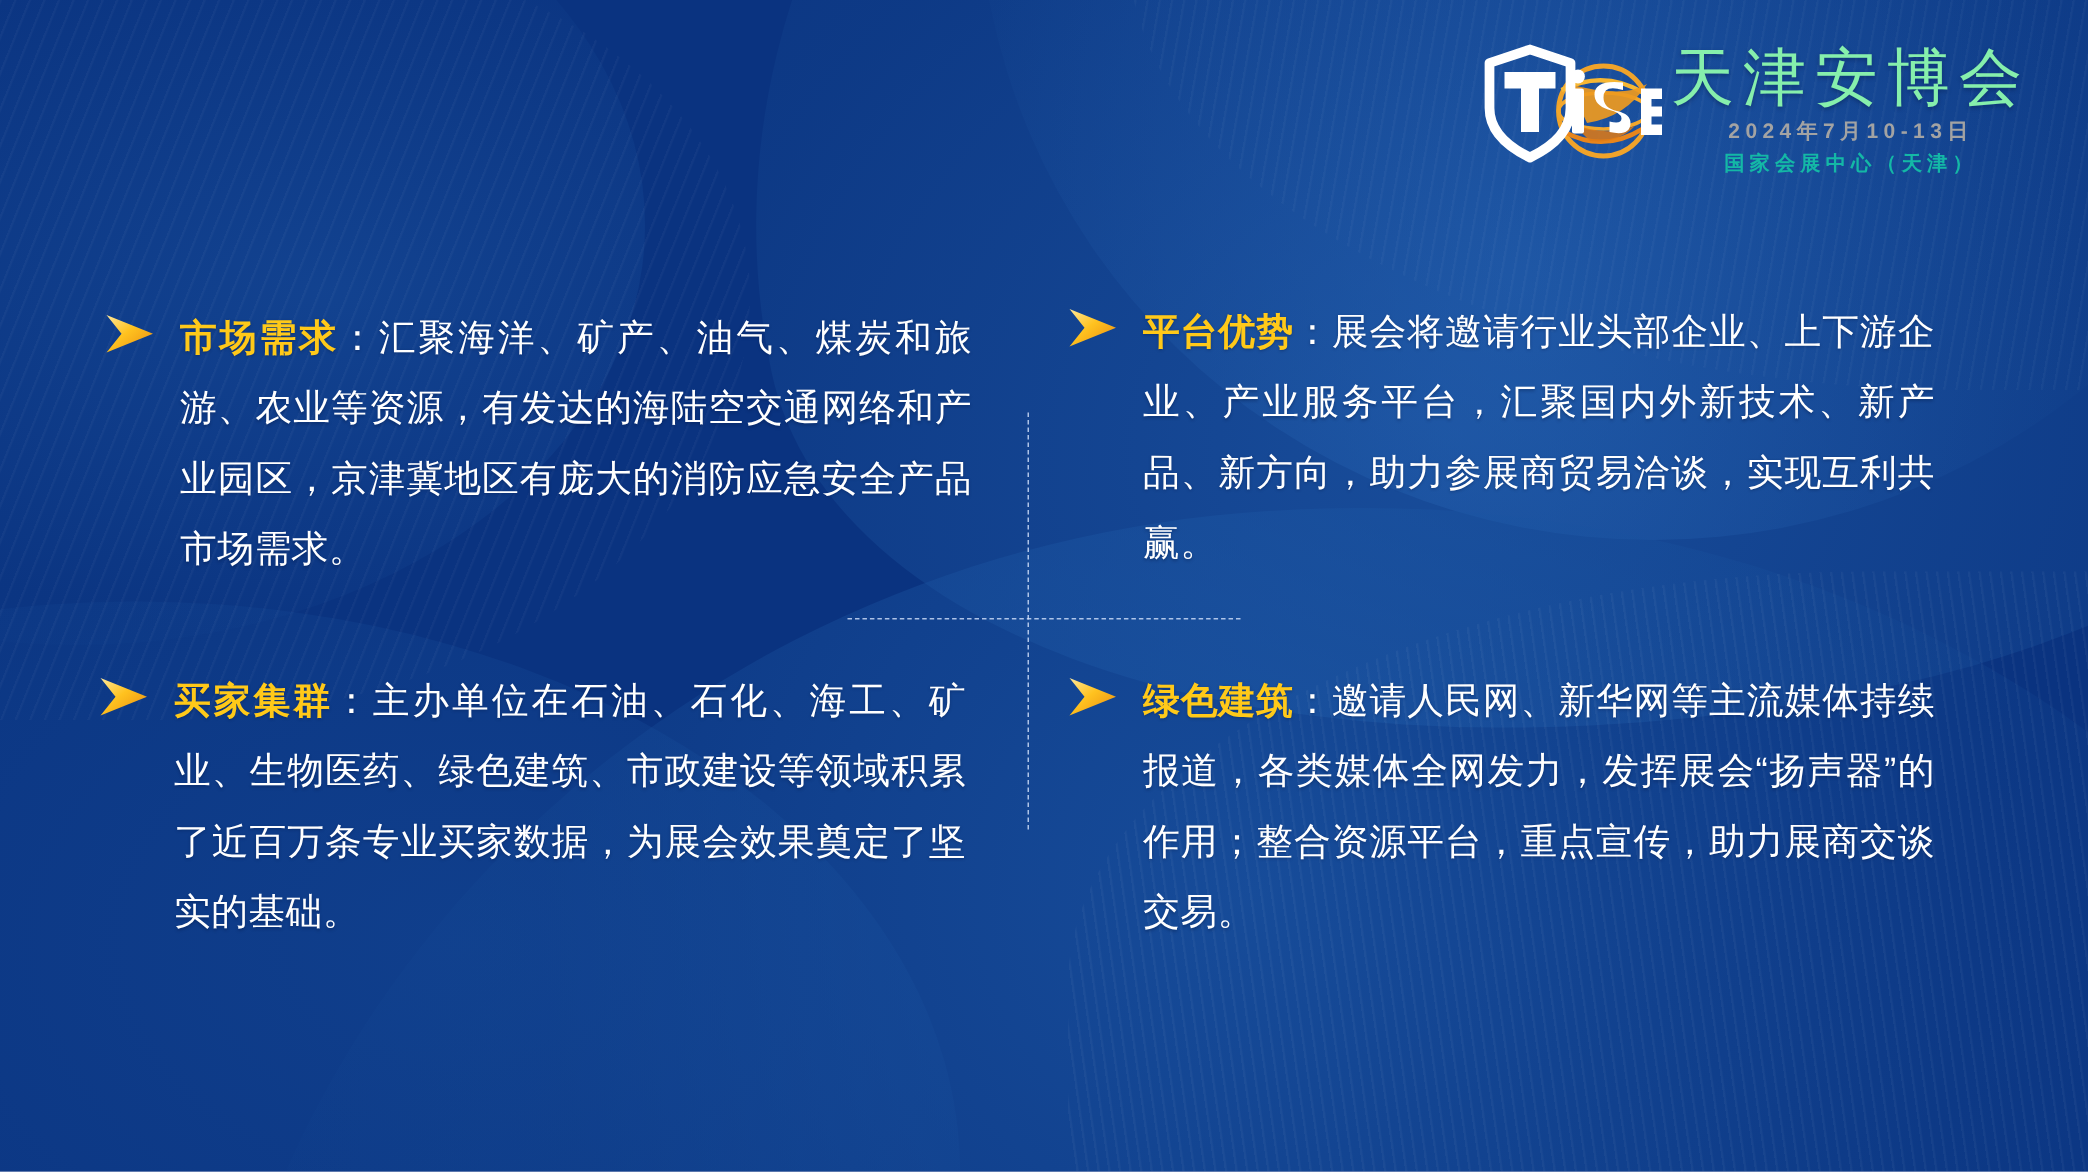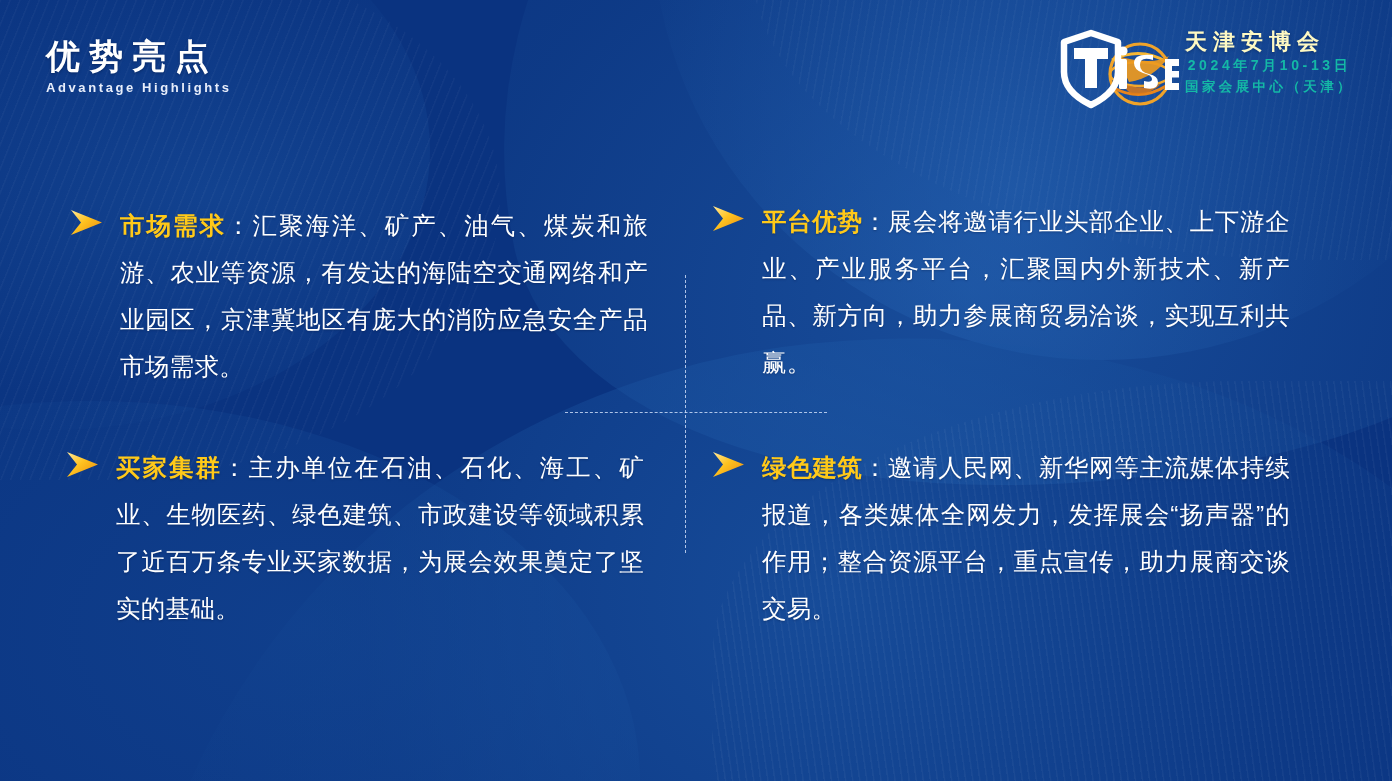--- a/index.html
+++ b/index.html
@@ -108,27 +108,27 @@
   }
   .logo-mark {
     position:relative;
     width:122px; height:86px;
     flex:0 0 auto;
   }
   .logo-mark svg { display:block; }
 
   .logo-text { margin-left:6px; padding-top:4px; }
   .logo-fair-name {
-    font-size:22px; font-weight:bold; color:#fef9c3;
+    font-size:42px; font-weight:normal; color:#86efac;
     letter-spacing:6px; line-height:1.06;
     text-shadow:0 1px 3px rgba(0,20,60,.4);
   }
   .logo-date {
     margin-top:4px;
-    font-size:14px; font-weight:bold; color:#14b8a6;
+    font-size:14px; font-weight:bold; color:#a3a3a3;
     letter-spacing:3.6px; text-align:center;
   }
   .logo-venue {
     margin-top:3px;
     font-size:13.5px; font-weight:bold; color:#14b8a6;
     letter-spacing:3.4px; text-align:center;
   }
 
   
   #content {
@@ -193,24 +193,20 @@
     <div class="wave-tr2"></div>
     <div class="wave-bl"></div>
     <div class="wave-br"></div>
     <div class="streaks-left"></div>
     <div class="streaks-top"></div>
     <div class="streaks-right"></div>
   </div>
 
   <div id="header">
 
-    <div class="title-group">
-      <div class="title-cn">优势亮点</div>
-      <div class="title-en">Advantage Highlights</div>
-    </div>
 
     <div class="logo-group">
 
       <div class="logo-mark">
         <svg width="122" height="86" viewBox="0 0 122 86" xmlns="http://www.w3.org/2000/svg">
 
           <g>
             <circle cx="83" cy="48" r="30" fill="none" stroke="#F0A32A" stroke-width="3.2"></circle>
             <path d="M55 34 Q83 20 110 36" fill="none" stroke="#F7B733" stroke-width="3"></path>
             <path d="M57 62 Q83 76 109 60" fill="none" stroke="#E8851B" stroke-width="3"></path>

